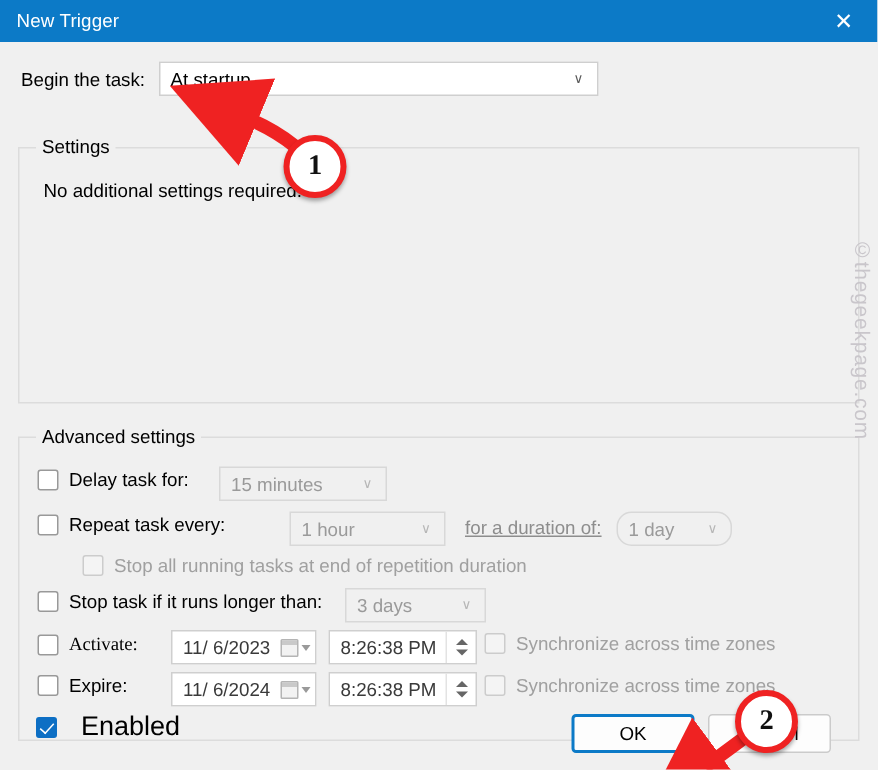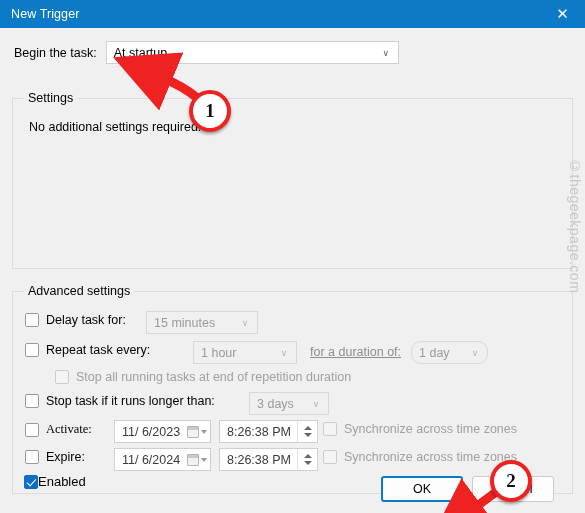--- a/index.html
+++ b/index.html
@@ -233,21 +233,21 @@
   .spin .dn { border-top: 4px solid #666; }
 
   
   #enabled-row {
     position: absolute;
     left: 24px;
     top: 446px;
     display: flex;
     align-items: center;
   }
-  #enabled-row .lbl { margin-left: 0; font-size: 13px; }
+  #enabled-row .lbl { margin-left: 16px; font-size: 18px; }
 
   
   .btnbar {
     position: absolute;
     right: 31px;
     bottom: 11px;
     display: flex;
     gap: 9px;
   }
   .btn {
@@ -351,21 +351,21 @@
 
     <div class="arow" style="left:42px; top:78px;">
       <span class="cb disabled"></span>
       <span class="lbl dim">Stop all running tasks at end of repetition duration</span>
     </div>
 
     <div class="arow" style="left:12px; top:102px;">
       <span class="cb"></span>
       <span class="lbl">Stop task if it runs longer than:</span>
     </div>
-    <div class="combo disabled" style="position:absolute; left:217px; top:100px; width:80px;margin-left:19px;">
+    <div class="combo disabled" style="position:absolute; left:217px; top:100px; width:94px;">
       <span>3 days</span>
       <span class="chev">∨</span>
     </div>
 
     <div class="arow" style="left:12px; top:130px;font-family:Liberation Serif, serif;">
       <span class="cb"></span>
       <span class="lbl">Activate:</span>
     </div>
     <div class="field" style="position:absolute; left:101px; top:128px; width:97px;">
       <span class="val">11/  6/2023</span>

